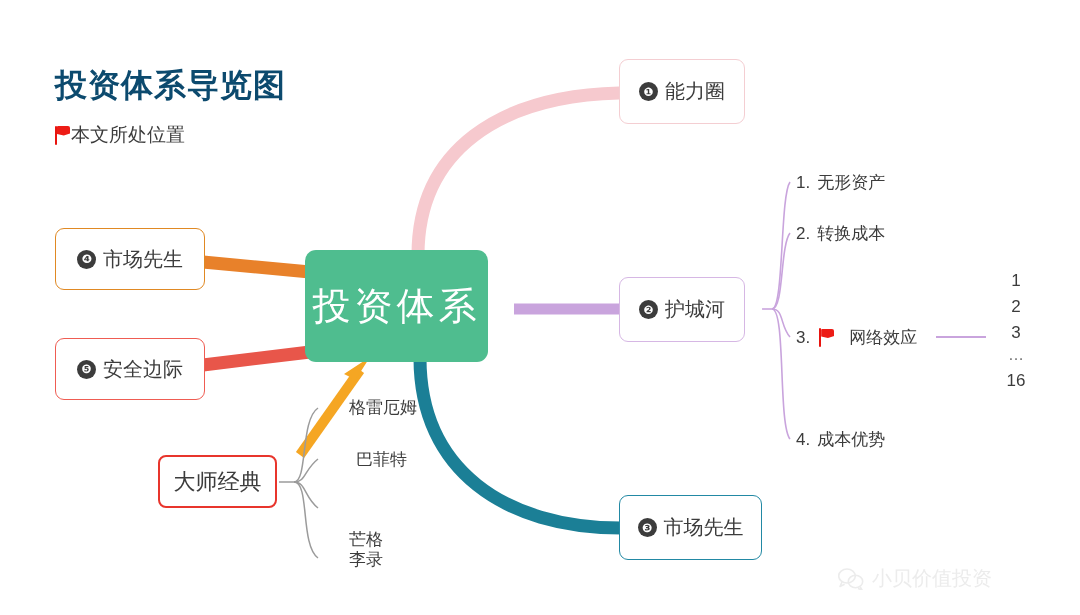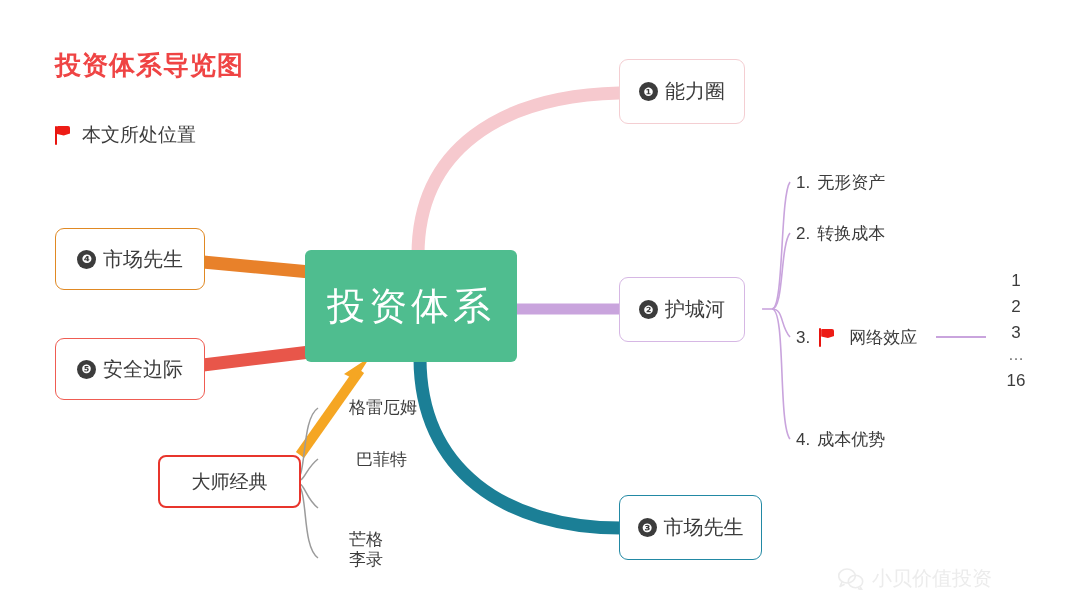--- a/index.html
+++ b/index.html
@@ -24,34 +24,33 @@
     top: 0;
     width: 1080px;
     height: 615px;
     pointer-events: none;
   }
 
   
   #title {
     position: absolute;
     left: 55px;
-    top: 48px;
-    font-size: 26px;
+    top: 64px;
+    font-size: 32px;
     font-weight: bold;
-    color: #ef4444;
+    color: #0c4a6e;
     letter-spacing: 1px;
     white-space: nowrap;
   }
   #legend {
     position: absolute;
     left: 55px;
     top: 122px;
     display: flex;
     align-items: center;
-    gap: 11px;
     white-space: nowrap;
   }
   #legend .legend-text {
     font-size: 19px;
     color: #3c3c3c;
   }
   .flag {
     display: inline-block;
     position: relative;
     width: 16px;
@@ -106,25 +105,25 @@
     color: #ffffff;
     font-size: 12px;
     font-weight: bold;
     line-height: 1;
     flex: 0 0 auto;
   }
 
   #node-center {
     left: 305px;
     top: 250px;
-    width: 212px;
+    width: 183px;
     height: 112px;
     background: #4fbd8f;
     border: none;
-    border-radius: 6px;
+    border-radius: 11px;
     color: #ffffff;
     font-size: 38px;
     letter-spacing: 4px;
     z-index: 5;
   }
 
   #node-1 {
     left: 619px; top: 59px; width: 126px; height: 65px;
     border: 1.8px solid #f4ced2;
     font-size: 20px; color: #3c3c3c;
@@ -143,24 +142,24 @@
     left: 55px; top: 228px; width: 150px; height: 62px;
     border: 1.8px solid #e08923;
     font-size: 20px; color: #3c3c3c;
   }
   #node-5 {
     left: 55px; top: 338px; width: 150px; height: 62px;
     border: 1.8px solid #ef5c52;
     font-size: 20px; color: #3c3c3c;
   }
   #node-master {
-    left: 158px; top: 455px; width: 143px; height: 53px;
+    left: 158px; top: 455px; width: 119px; height: 53px;
     border: 2px solid #e8352c;
     border-radius: 8px;
-    font-size: 19px; color: #3c3c3c;
+    font-size: 22px; color: #3c3c3c;
   }
 
   
   .leaf {
     position: absolute;
     font-size: 17px;
     color: #3c3c3c;
     white-space: nowrap;
     display: flex;
     align-items: center;

